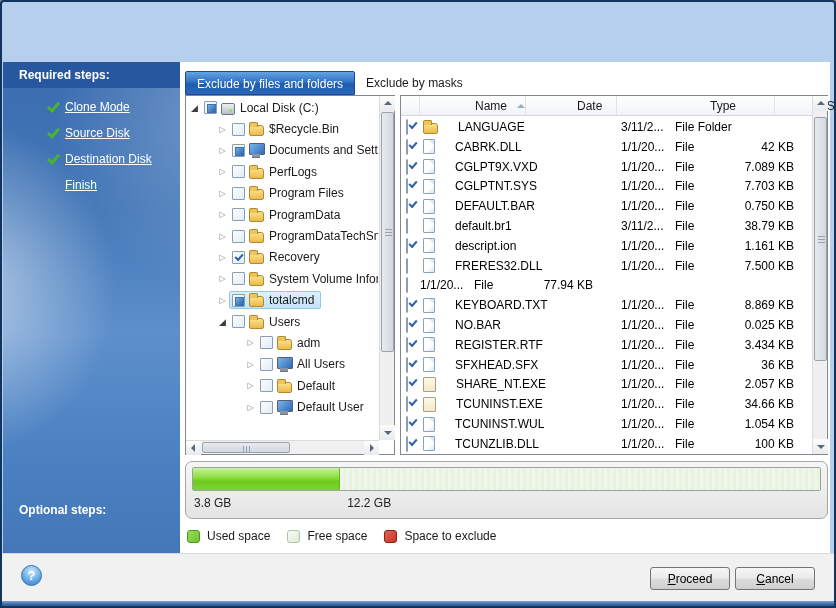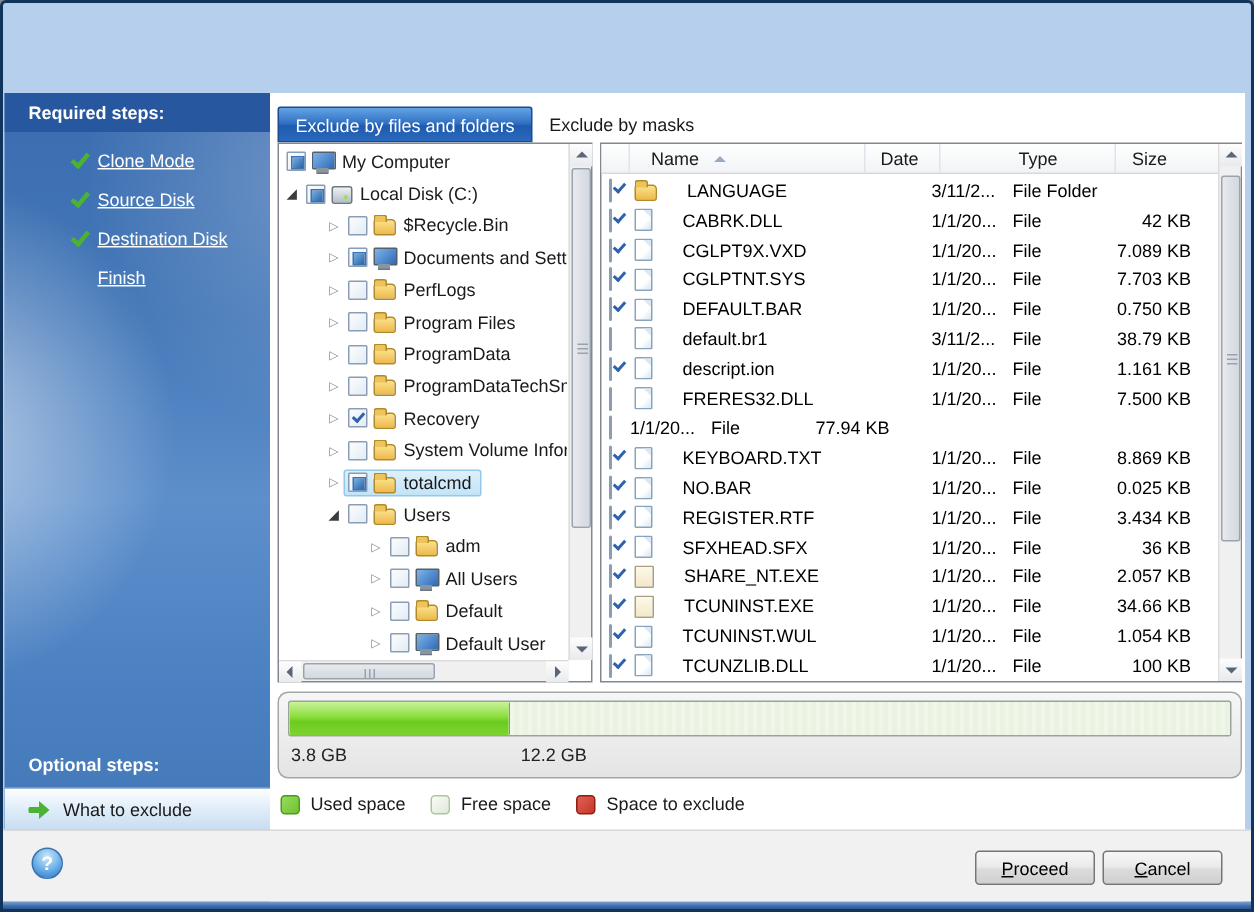--- a/index.html
+++ b/index.html
@@ -121,21 +121,21 @@
   .arr.down { left:4px; top:6px; border-left:4px solid transparent; border-right:4px solid transparent; border-top:4px solid #5a6675; }
   .arr.left { left:5px; top:3px; border-top:4px solid transparent; border-bottom:4px solid transparent; border-right:4px solid #5a6675; }
   .arr.right { left:6px; top:3px; border-top:4px solid transparent; border-bottom:4px solid transparent; border-left:4px solid #5a6675; }
   .sb-thumb { position:absolute; background:linear-gradient(90deg,#e7eaee,#d3d8df); border:1px solid #9aa3ad; border-radius:2px; }
   .sb-thumb.h { background:linear-gradient(#e7eaee,#d3d8df); }
   .grip-v { position:absolute; left:3px; top:50%; width:7px; height:1px; background:#9aa3ad; box-shadow:0 -3px 0 #9aa3ad, 0 3px 0 #9aa3ad; }
   .grip-h { position:absolute; top:3px; left:50%; width:1px; height:6px; background:#9aa3ad; box-shadow:-3px 0 0 #9aa3ad, 3px 0 0 #9aa3ad; }
   
   .file-panel { position:absolute; left:220px; top:33px; width:428px; height:360px; border:1px solid #828790; background:#fff; }
   .file-header { position:absolute; left:0; top:0; right:15px; height:20px; display:flex;
-        background:linear-gradient(#ffffff,#f1f3f6); border-bottom:1px solid #d5d8dc; }
+        background:linear-gradient(#ffffff,#f1f3f6); border-bottom:1px solid #d5d8dc;gap:41px; }
   .hcell { border-right:1px solid #e0e4ea; display:flex; align-items:center; }
   .h-cb { width:19px; flex:none; }
   .h-name { flex:1; padding-left:14px; }
   .h-date { width:50px; flex:none; padding-left:10px; }
   .h-type { width:73px; flex:none; padding-left:8px;margin-left:44px; }
   .h-size { width:68px; flex:none; justify-content:flex-end; padding-right:34px; border-right:none; }
   .sort-up { width:0; height:0; border-left:4px solid transparent; border-right:4px solid transparent; border-bottom:4px solid #97adc4; margin-left:10px; }
   .file-rows { position:absolute; left:0; top:21px; right:15px; bottom:0; overflow:hidden; }
   .frow { display:flex; align-items:center; height:19.82px; color:#000; }
   .c-cb { width:19px; flex:none; padding-left:4px; }
@@ -192,41 +192,30 @@
         <div class="step-row">
           <span class="step-check done"></span>
           <span class="step-link">Destination Disk</span>
         </div>
         <div class="step-row">
           <span class="step-check"></span>
           <span class="step-link">Finish</span>
         </div>
       </div>
     <div class="optional-label">Optional steps:</div>
-    <div class="optional-step">
-      <span class="green-arrow"></span>
-      <span>What to exclude</span>
-    </div>
   </div>
 
   <div class="content">
     <div class="tabs" id="tabs">
         <div class="tab active">Exclude by files and folders</div>
         <div class="tab">Exclude by masks</div>
       </div>
 
     <div class="tree-panel">
       <div class="tree-rows" id="tree-rows">
-          <div class="trow" style="padding-left: 2px;">
-            <span class="core">
-              <span class="cb mixed"></span>
-              <span class="ticon icon-computer"></span>
-              <span class="tree-label">My Computer</span>
-            </span>
-          </div>
           <div class="trow" style="padding-left: 2px;">
             <span class="exp expanded">◢</span>
             <span class="core">
               <span class="cb mixed"></span>
               <span class="ticon icon-disk"></span>
               <span class="tree-label">Local Disk (C:)</span>
             </span>
           </div>
           <div class="trow" style="padding-left: 30px;">
             <span class="exp collapsed">▷</span>

